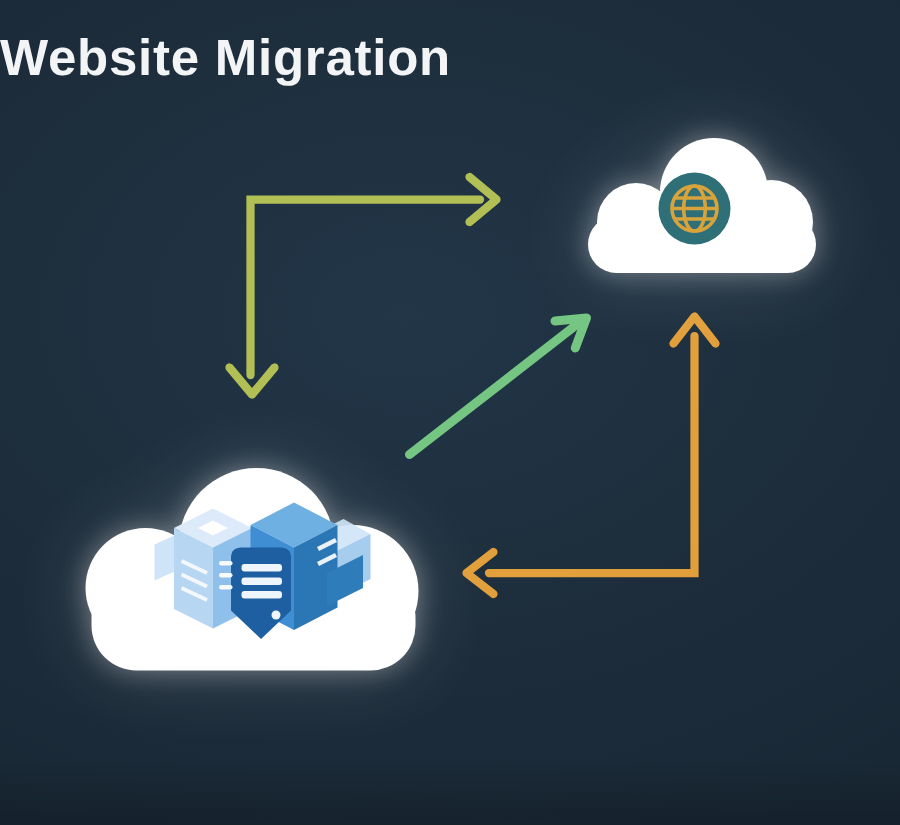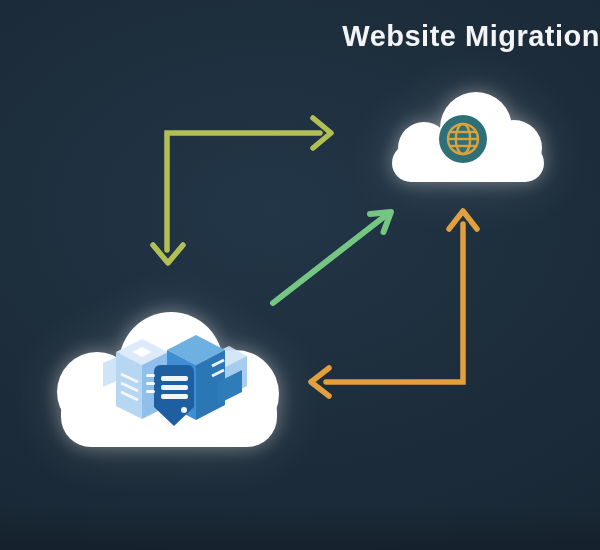--- a/index.html
+++ b/index.html
@@ -12,23 +12,23 @@
     position: relative;
     width: 600px; height: 550px;
     overflow: hidden;
     background:
       linear-gradient(to bottom, rgba(0,0,0,0) 92%, rgba(0,0,0,0.18) 100%),
       radial-gradient(ellipse 90% 70% at 45% 38%, var(--background-light) 0%, var(--background) 55%, var(--background-dark) 100%);
   }
   .title {
     position: absolute;
     top: 20px; left: 0; width: 100%;
-    text-align: right;
+    text-align: left;
     color: var(--title);
-    font-size: 29px;
+    font-size: 34px;
     font-weight: 700;
     letter-spacing: 0.5px;
   }
   svg.diagram { position: absolute; top: 0; left: 0; }
   .cloud-glow { filter: drop-shadow(0 0 9px rgba(255,255,255,0.35)) drop-shadow(0 0 26px rgba(255,255,255,0.16)); }
   .arrow-shaft { fill: none; stroke-linecap: round; stroke-linejoin: miter; }
   .arrow-head { fill: none; stroke-linecap: round; stroke-linejoin: round; }
 </style>
 </head>
 <body>

